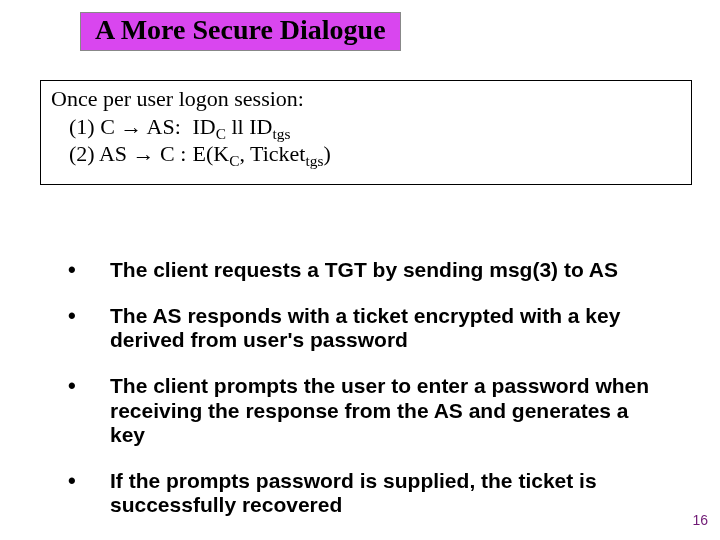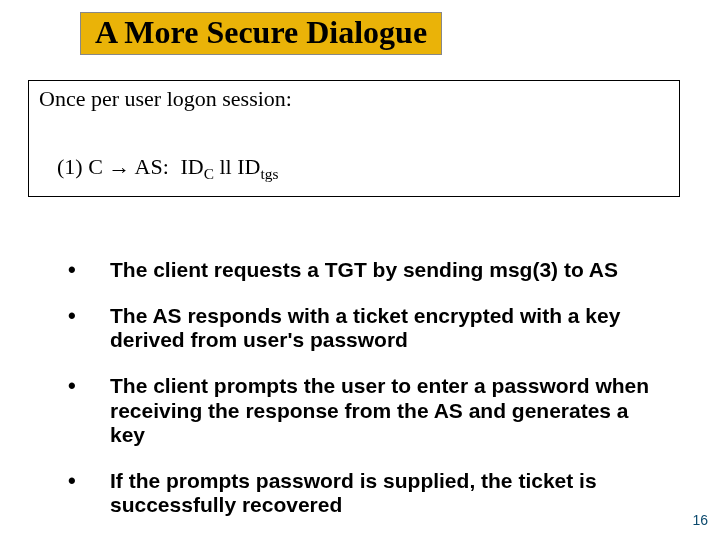--- a/index.html
+++ b/index.html
@@ -14,41 +14,41 @@
   .slide {
     position: relative;
     width: 720px;
     height: 540px;
     box-sizing: border-box;
   }
   .title-box {
     position: absolute;
     top: 12px;
     left: 80px;
-    background: #eab308;
+    background: #d946ef;
     border: 1px solid #888;
     padding: 2px 14px 4px 14px;
     font-family: "Comic Sans MS", "Comic Sans", cursive;
     font-weight: bold;
-    font-size: 32px;
+    font-size: 28px;
     line-height: 1.1;
     text-align: right;
     white-space: nowrap;
   }
   .protocol-box {
     position: absolute;
     top: 80px;
-    left: 28px;
+    left: 40px;
     width: 630px;
     border: 1px solid #000;
     padding: 4px 10px 6px 10px;
     font-size: 22px;
     line-height: 1.25;
   }
-  .indent1 { padding-left: 18px; margin-top: 40px; }
+  .indent1 { padding-left: 18px; }
   .indent2 { padding-left: 60px; }
   .msg-line { white-space: nowrap; }
   .msg-label { display:inline-block; width: 118px; }
   sub { font-size: 0.7em; vertical-align: sub; line-height: 0; }
   .bullets {
     position: absolute;
     top: 258px;
     left: 68px;
     width: 600px;
     font-family: Arial, Helvetica, sans-serif;
@@ -69,38 +69,42 @@
   }
   .b-text {
     flex: 1 1 auto;
   }
   .page-num {
     position: absolute;
     right: 12px;
     bottom: 12px;
     font-family: Arial, Helvetica, sans-serif;
     font-size: 14px;
-    color: #0c4a6e;
+    color: #701a75;
   }
 </style>
 </head>
 <body>
 
 <div class="slide">
 
   <div class="title-box">A More Secure Dialogue</div>
 
   <div class="protocol-box">
     <div>Once per user logon session:</div>
 
     <div class="indent1 msg-line">
       <span class="msg-label">(1) C → AS:</span>
       <span>ID<sub>C</sub> ll ID<sub>tgs</sub></span>
     </div>
 
+    <div class="indent1 msg-line">
+      <span class="msg-label">(2) AS → C :</span>
+      <span>E(K<sub>C</sub>, Ticket<sub>tgs</sub>)</span>
+    </div>
 
     <div style="height:10px"></div>
 
   </div>
 
   <div class="bullets">
     <div class="b-item">
       <div class="b-dot">•</div>
       <div class="b-text">The client requests a TGT by sending msg(3) to AS</div>
     </div>

